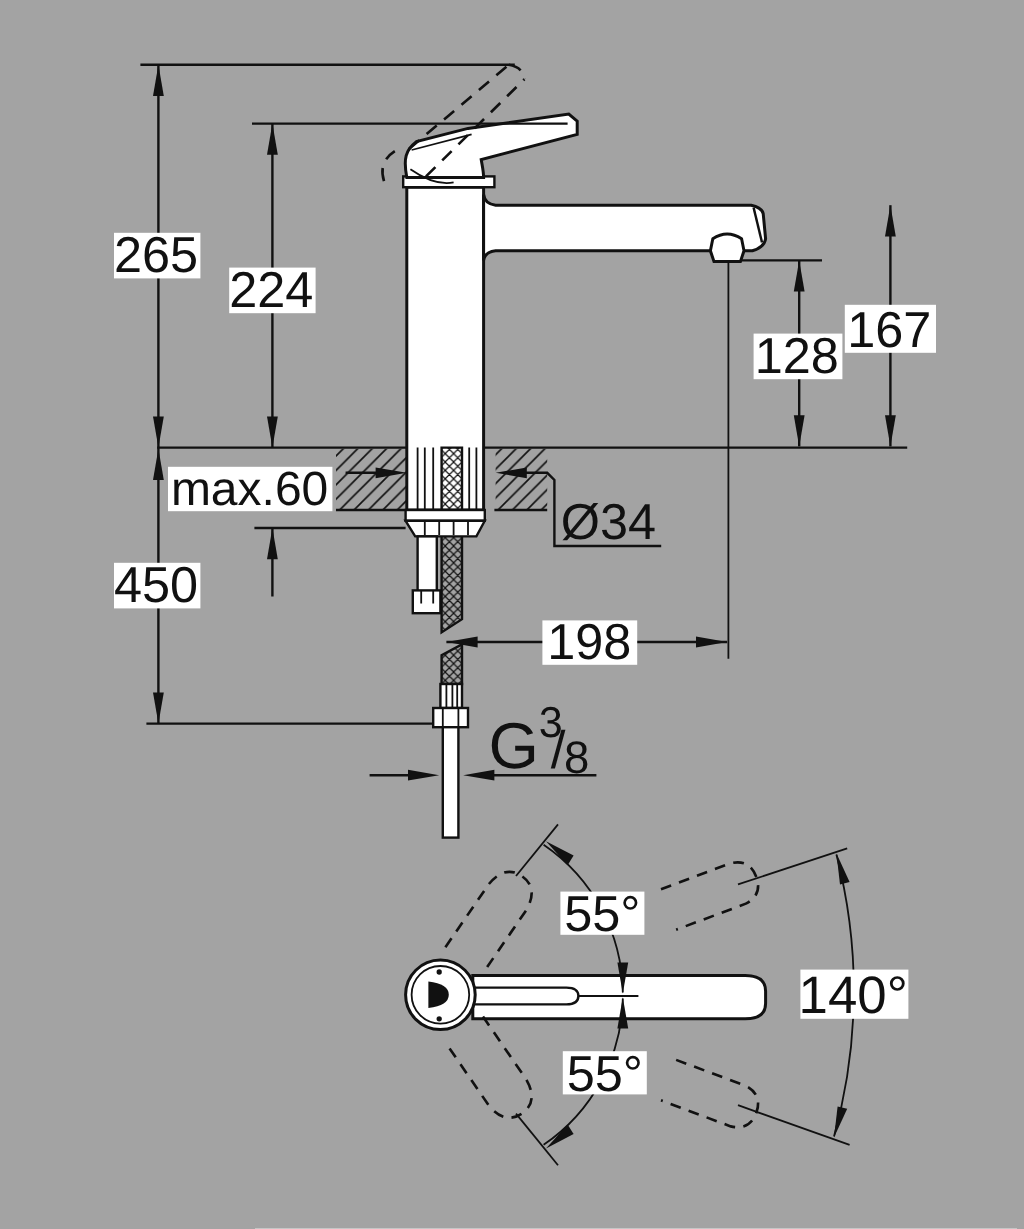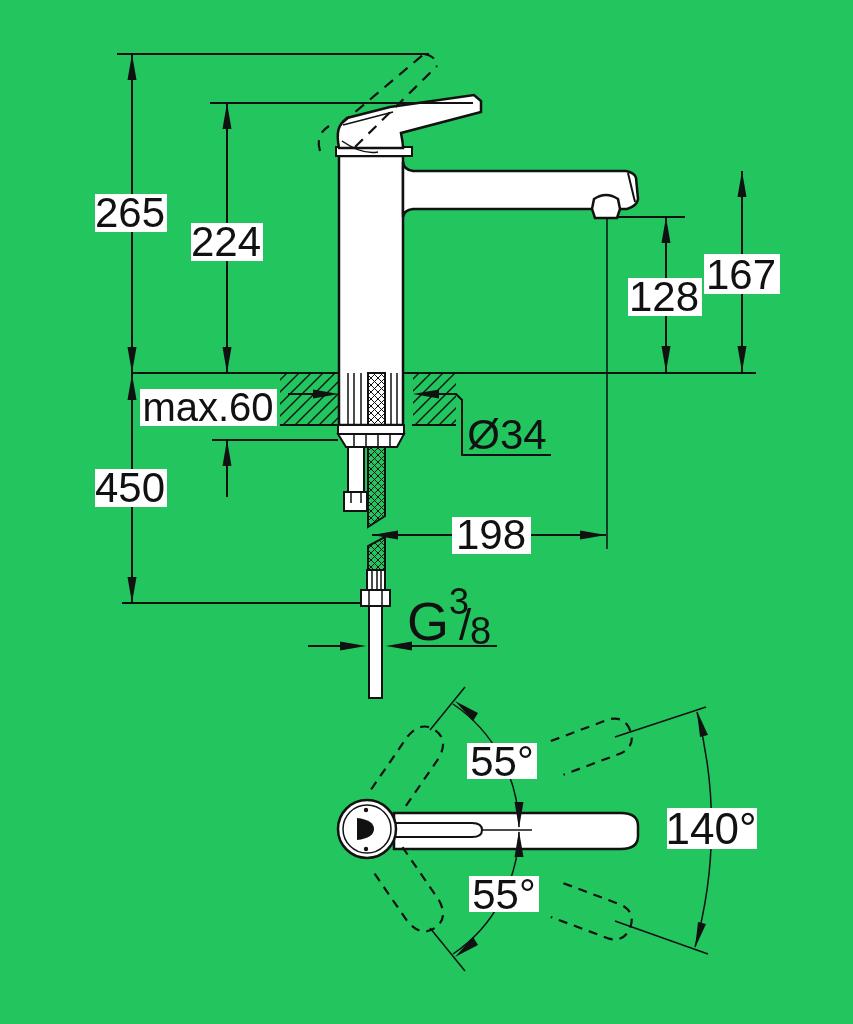--- a/index.html
+++ b/index.html
@@ -1,16 +1,16 @@
 <!DOCTYPE html>
 <html><head>
 <meta charset="utf-8">
 <style>
   html,body { margin:0; padding:0; background:#ffffff; }
-  .canvas { position:relative; width:853px; height:1024px; background:#22c55e; overflow:hidden; }
+  .canvas { position:relative; width:853px; height:1024px; background:#a3a3a3; overflow:hidden; }
   svg { display:block; }
   .ln   { stroke:#111; fill:none; stroke-width:2; }
   .ln14 { stroke:#111; fill:none; stroke-width:1.5; }
   .wfill  { fill:#ffffff; stroke:#111; stroke-width:2.5; }
   .wfill2 { fill:#ffffff; stroke:#111; stroke-width:2; }
   .dash  { stroke:#111; fill:none; stroke-width:2.2; stroke-dasharray:11 8; }
   .dash2 { stroke:#111; fill:none; stroke-width:2.2; stroke-dasharray:9 7; }
   .arr { fill:#111; stroke:none; }
   .bg  { fill:#ffffff; stroke:none; }
   text { font-family:"Liberation Sans", sans-serif; fill:#111; }

